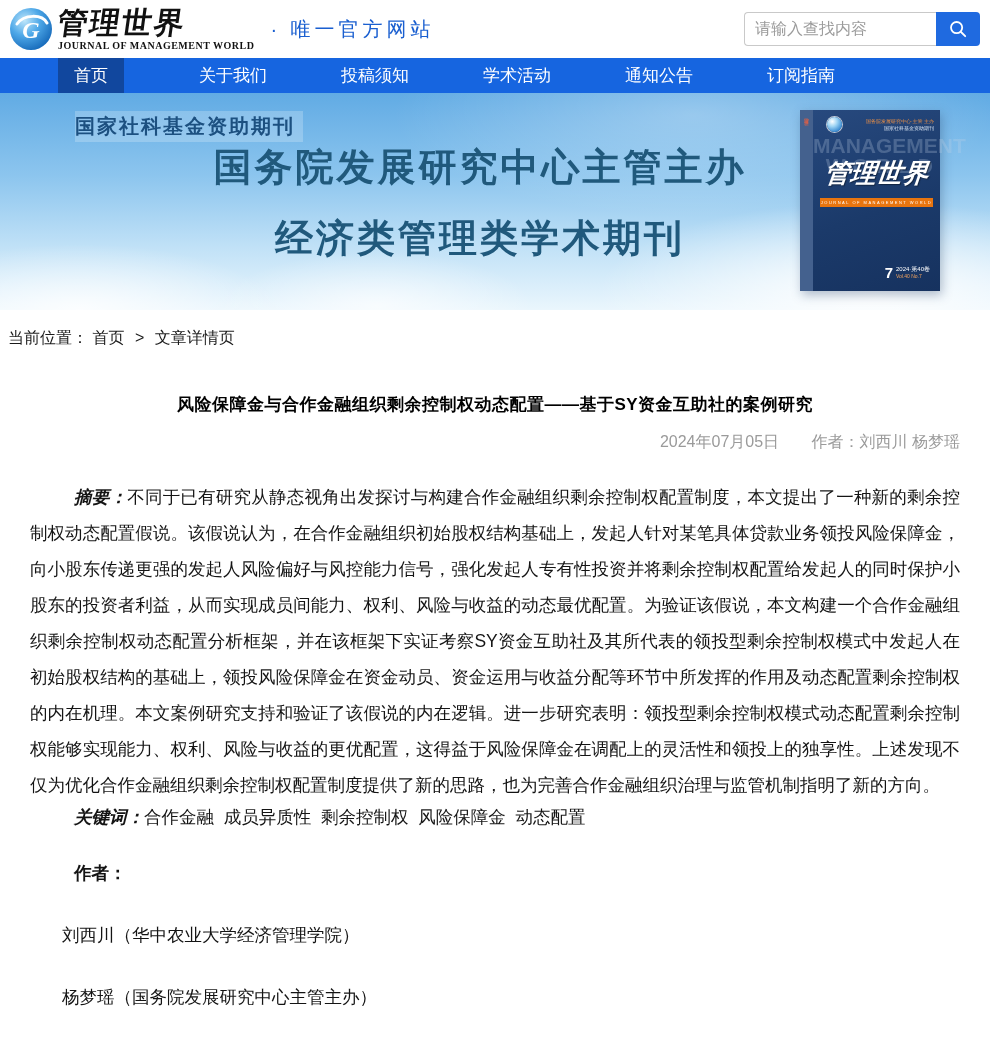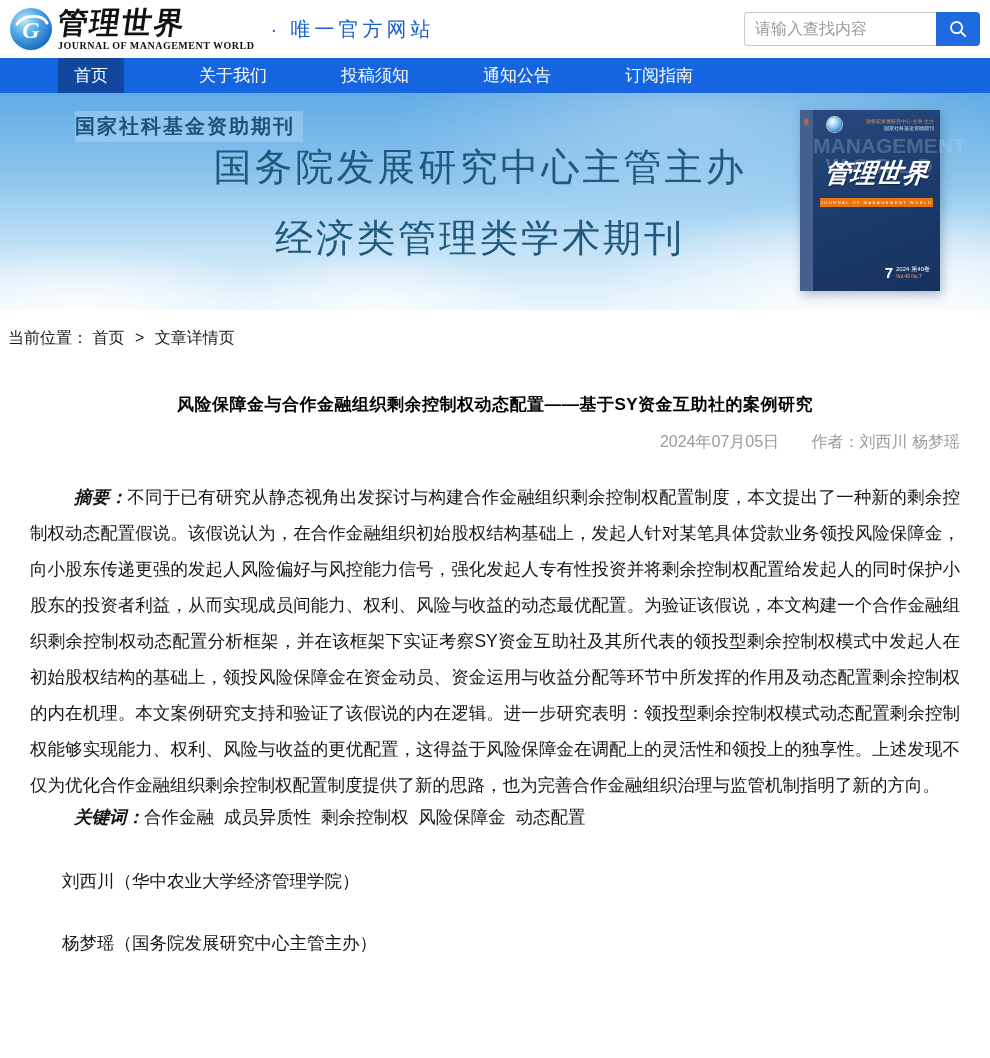--- a/index.html
+++ b/index.html
@@ -100,21 +100,21 @@
     font-size: 20px; font-weight: bold; color: #1c5080;
     letter-spacing: 2px;
     background: rgba(255,255,255,0.22);
     padding: 2px 8px 2px 0;
   }
   .hero-titles {
     position: absolute; top: 52px; left: 0; width: 960px;
     text-align: center;
   }
   .hero-title-line {
-    font-size: 38px; font-weight: normal; color: #20597c;
+    font-size: 38px; font-weight: bold; color: #20597c;
     letter-spacing: 3px;
     line-height: 44px;
   }
   .hero-title-line + .hero-title-line { margin-top: 27px; }
 
   
   .cover {
     position: absolute; right: 50px; top: 17px;
     width: 140px; height: 181px;
     display: flex;
@@ -265,20 +265,23 @@
 
 <ul class="main-nav">
   <li class="nav-item active">
     <a class="nav-link">首页</a>
   </li>
   <li class="nav-item">
     <a class="nav-link">关于我们</a>
   </li>
   <li class="nav-item">
     <a class="nav-link">投稿须知</a>
+  </li>
+  <li class="nav-item">
+    <a class="nav-link">学术活动</a>
   </li>
   <li class="nav-item">
     <a class="nav-link">通知公告</a>
   </li>
   <li class="nav-item">
     <a class="nav-link">订阅指南</a>
   </li>
 </ul>
 
 <div class="hero">
@@ -331,16 +334,17 @@
   </div>
 
   <p class="abstract">
     <span class="bold-label">摘要：</span><span>不同于已有研究从静态视角出发探讨与构建合作金融组织剩余控制权配置制度，本文提出了一种新的剩余控制权动态配置假说。该假说认为，在合作金融组织初始股权结构基础上，发起人针对某笔具体贷款业务领投风险保障金，向小股东传递更强的发起人风险偏好与风控能力信号，强化发起人专有性投资并将剩余控制权配置给发起人的同时保护小股东的投资者利益，从而实现成员间能力、权利、风险与收益的动态最优配置。为验证该假说，本文构建一个合作金融组织剩余控制权动态配置分析框架，并在该框架下实证考察SY资金互助社及其所代表的领投型剩余控制权模式中发起人在初始股权结构的基础上，领投风险保障金在资金动员、资金运用与收益分配等环节中所发挥的作用及动态配置剩余控制权的内在机理。本文案例研究支持和验证了该假说的内在逻辑。进一步研究表明：领投型剩余控制权模式动态配置剩余控制权能够实现能力、权利、风险与收益的更优配置，这得益于风险保障金在调配上的灵活性和领投上的独享性。上述发现不仅为优化合作金融组织剩余控制权配置制度提供了新的思路，也为完善合作金融组织治理与监管机制指明了新的方向。</span>
   </p>
 
   <p class="keywords-line">
     <span class="bold-label">关键词：</span><span class="keywords-text">合作金融  成员异质性  剩余控制权  风险保障金  动态配置</span>
   </p>
 
+  <p class="authors-label">作者：</p>
 
   <p class="author-entry">刘西川（华中农业大学经济管理学院）</p>
   <p class="author-entry">杨梦瑶（国务院发展研究中心主管主办）</p>
 </div>
 
 </body></html>

